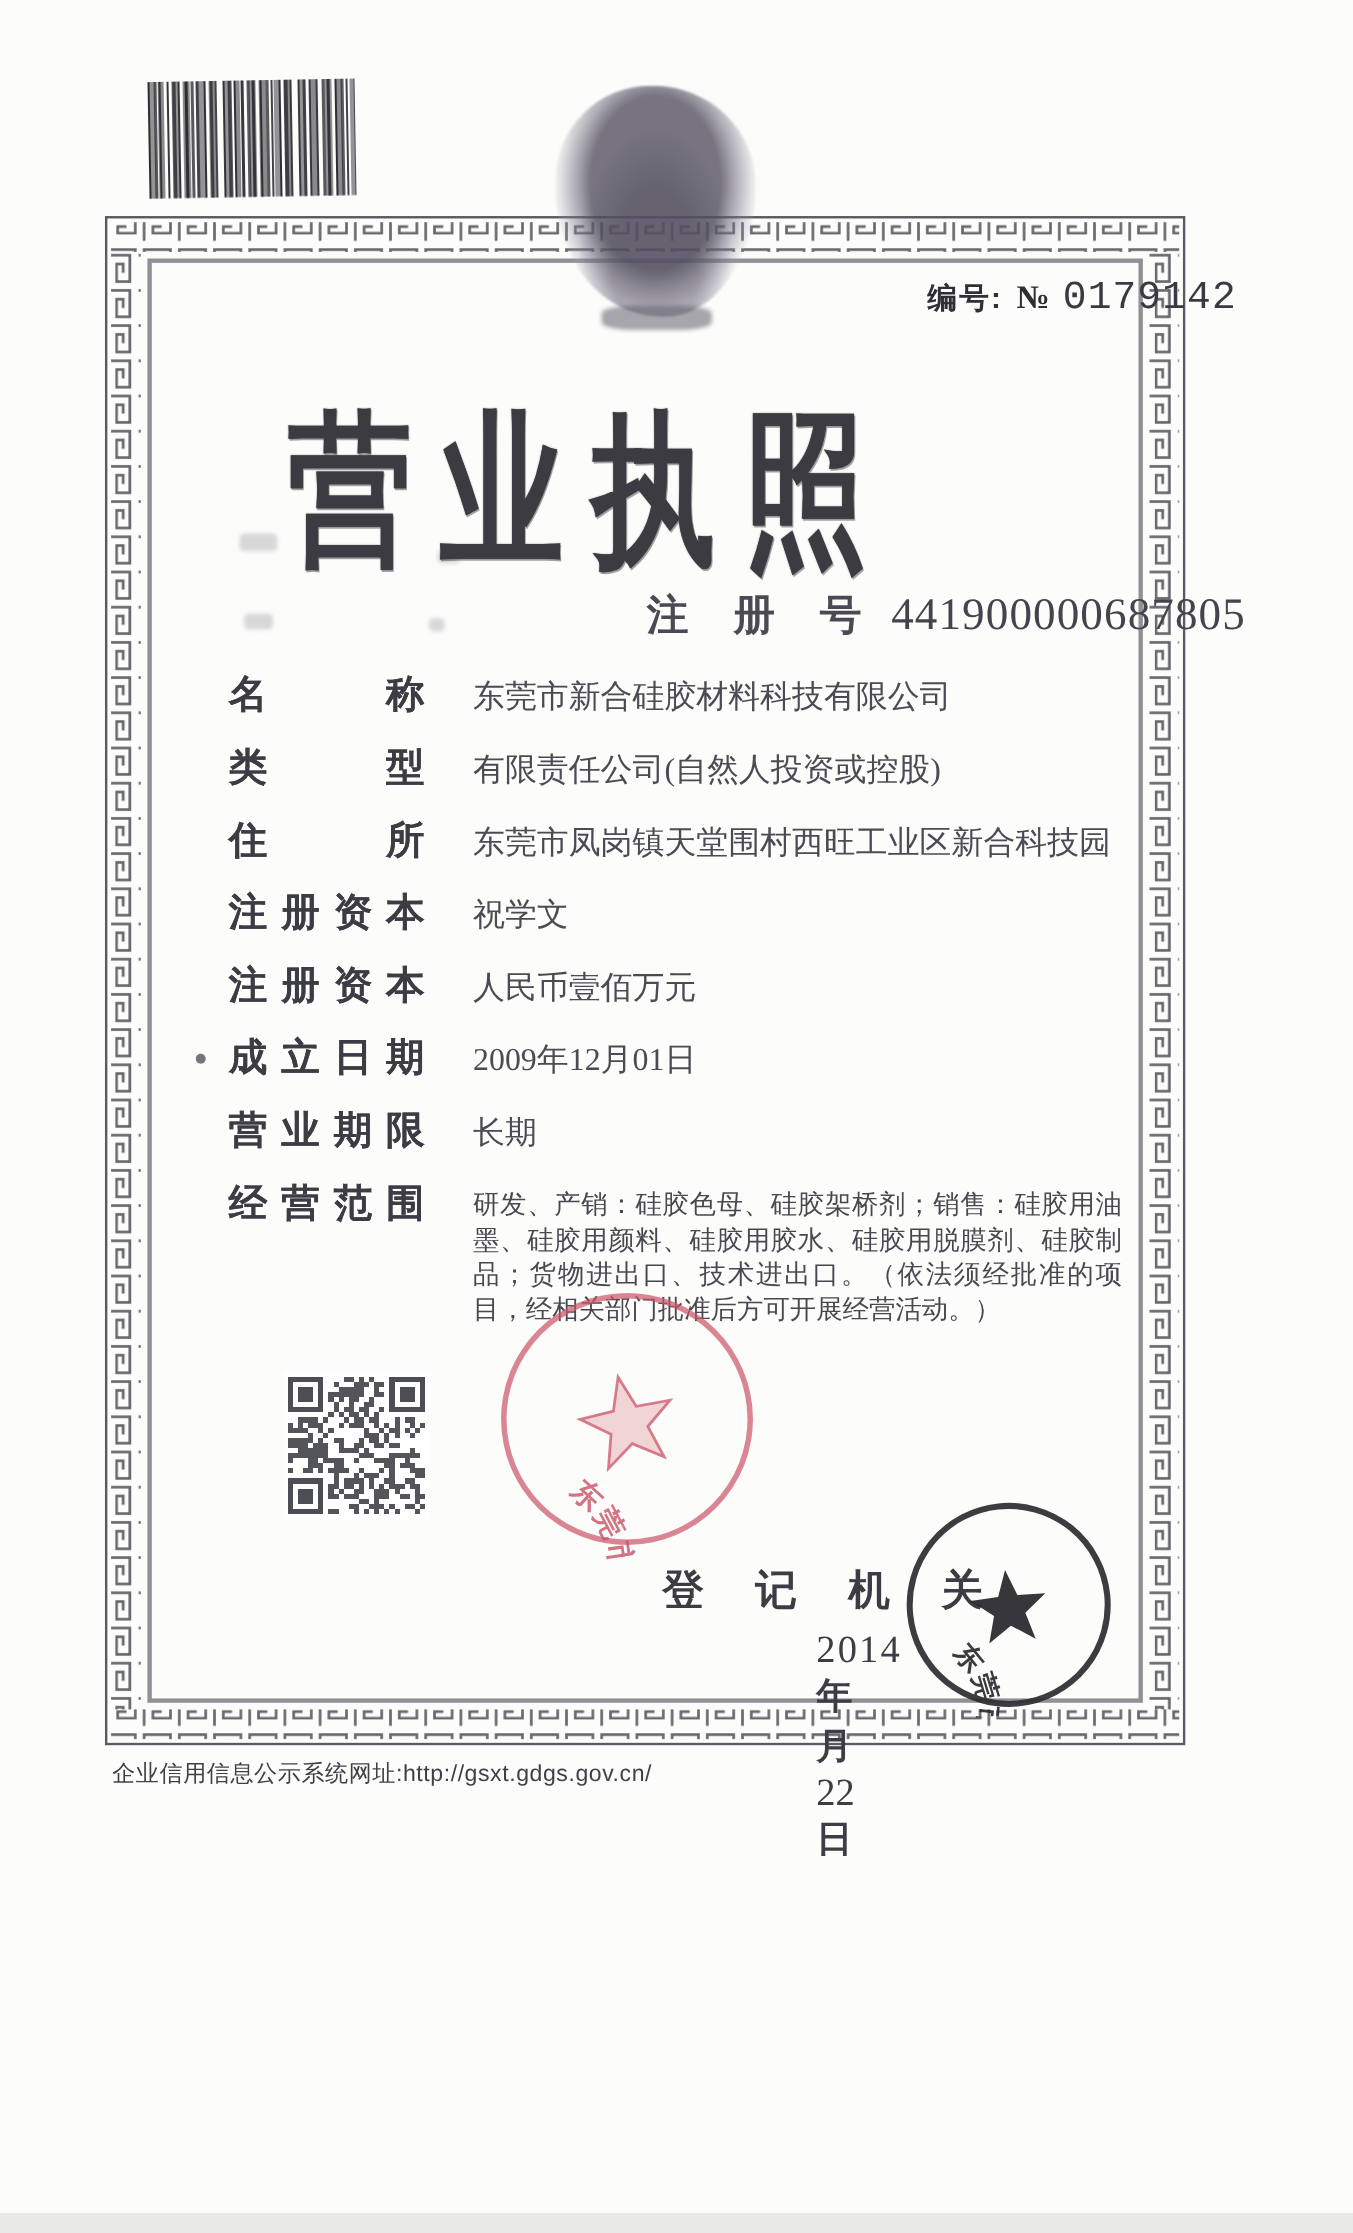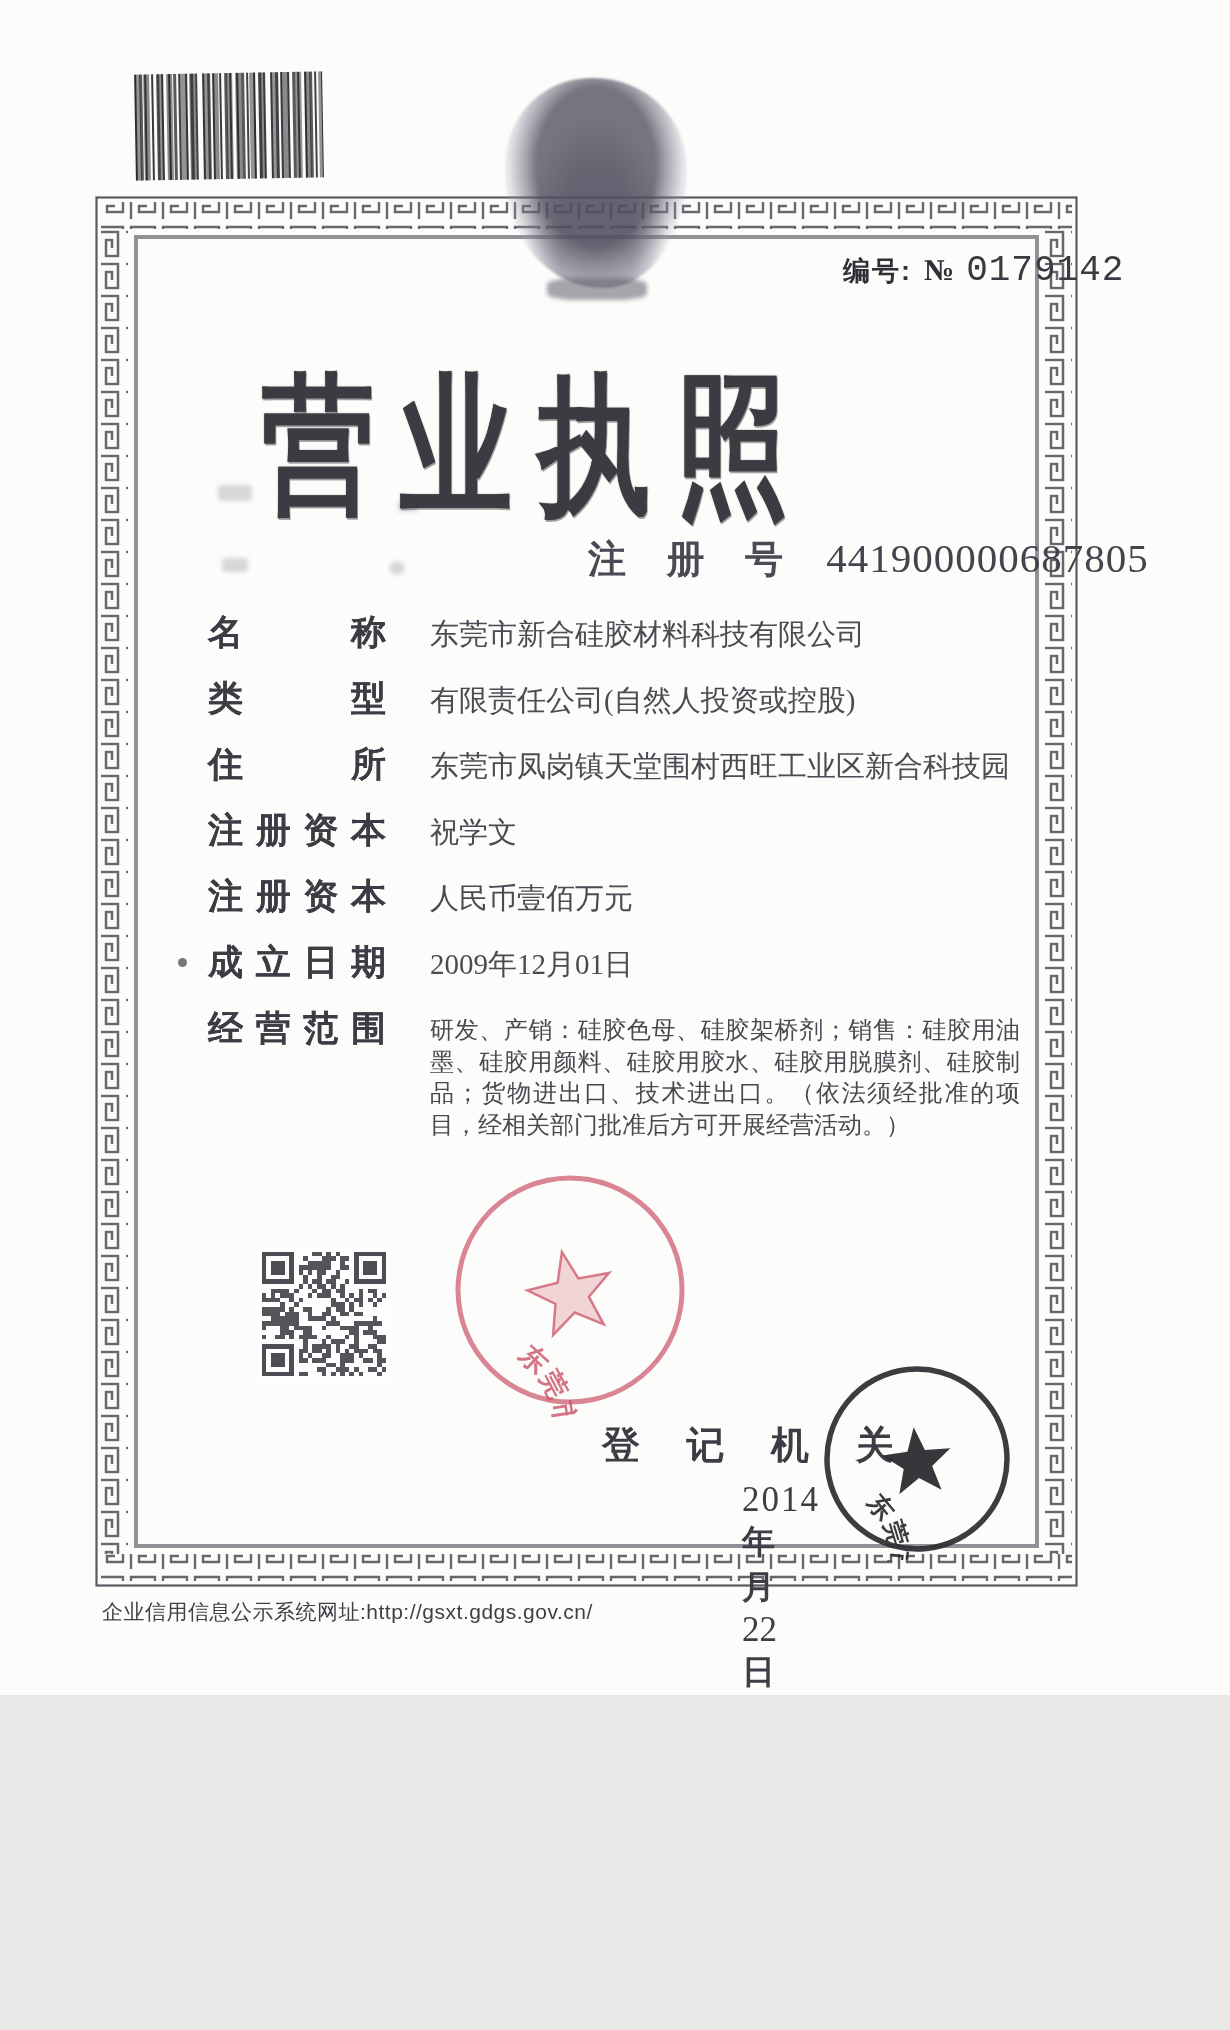--- a/index.html
+++ b/index.html
@@ -1,17 +1,17 @@
 <!DOCTYPE html>
 <html><head>
 <meta charset="utf-8">
 <style>
   html,body{margin:0;padding:0;background:#e8e8e6;}
   .page{
-    position:relative;width:1230px;height:1695px;margin:0 auto;
+    position:relative;width:1230px;height:2012px;margin:0 auto;
     background:#fcfcfa;overflow:hidden;
     font-family:"Liberation Sans","DejaVu Sans",sans-serif;color:#3c3c44;
   }
   
   .barcode{
     position:absolute;left:135px;top:73px;width:188px;height:106px;
     background:
       repeating-linear-gradient(90deg,rgba(30,30,36,.9) 0 2px,rgba(255,255,255,0) 2px 5px,rgba(30,30,36,.75) 5px 8px,rgba(255,255,255,0) 8px 10px,rgba(30,30,36,.85) 10px 12px,rgba(255,255,255,0) 12px 17px),
       repeating-linear-gradient(90deg,rgba(40,40,46,.5) 0 6px,rgba(255,255,255,0) 6px 9px,rgba(40,40,46,.55) 9px 15px,rgba(255,255,255,0) 15px 23px);
     filter:blur(.6px) contrast(.95);
@@ -41,21 +41,21 @@
   .serial{position:absolute;left:843px;top:250px;display:flex;align-items:baseline;gap:12px;z-index:3;color:#2f2f36;}
   .serial-label{font-size:27px;font-weight:700;letter-spacing:2px;}
   .serial-sym{font-size:30px;font-weight:700;font-family:"Liberation Serif",serif;}
   .serial-no{font-size:36px;font-family:"Liberation Mono","DejaVu Sans Mono",monospace;letter-spacing:1px;color:#3a3a42;}
   .title{
     position:absolute;left:262px;top:346px;z-index:3;white-space:nowrap;
     font-size:112px;font-weight:900;letter-spacing:26px;color:#3b3b41;
     transform:scaleY(1.34);transform-origin:50% 0;
     text-shadow:0 0 1px rgba(40,40,46,.9),1px 1px 0 rgba(40,40,46,.4);
   }
-  .regno{position:absolute;left:588px;top:534px;display:flex;align-items:baseline;gap:28px;z-index:3;text-align:right;}
+  .regno{position:absolute;left:588px;top:534px;display:flex;align-items:baseline;gap:12px;z-index:3;text-align:right;}
   .regno-label{font-size:38px;font-weight:700;letter-spacing:15px;color:#4a4a55;}
   .regno-value{font-size:41px;font-family:"Liberation Serif","DejaVu Serif",serif;color:#44444e;letter-spacing:1px;}
   
   .fields{position:absolute;left:208px;top:612px;width:812px;z-index:3;}
   .field-row{display:flex;align-items:flex-start;min-height:42px;margin-bottom:24px;}
   .field-label{
     flex:none;width:178px;font-size:35px;font-weight:700;color:#3c3c44;
     text-align:justify;text-align-last:justify;line-height:1.15;
     text-shadow:0 0 .5px rgba(40,40,46,.8);
   }
@@ -147,20 +147,24 @@
       <div class="field-label">注册资本</div>
       <div class="field-value">祝学文</div>
     </div>
     <div class="field-row">
       <div class="field-label">注册资本</div>
       <div class="field-value">人民币壹佰万元</div>
     </div>
     <div class="field-row">
       <div class="field-label">成立日期</div>
       <div class="field-value">2009年12月01日</div>
+    </div>
+    <div class="field-row">
+      <div class="field-label">营业期限</div>
+      <div class="field-value">长期</div>
     </div>
     <div class="field-row scope">
       <div class="field-label">经营范围</div>
       <div class="field-value">研发、产销：硅胶色母、硅胶架桥剂；销售：硅胶用油墨、硅胶用颜料、硅胶用胶水、硅胶用脱膜剂、硅胶制品；货物进出口、技术进出口。（依法须经批准的项目，经相关部门批准后方可开展经营活动。）</div>
     </div>
   </div>
 
   <div class="qr">
     <svg viewBox="0 0 29 29" shape-rendering="crispEdges">
       <rect x="0" y="0" width="29" height="29" fill="#ffffff"></rect>

